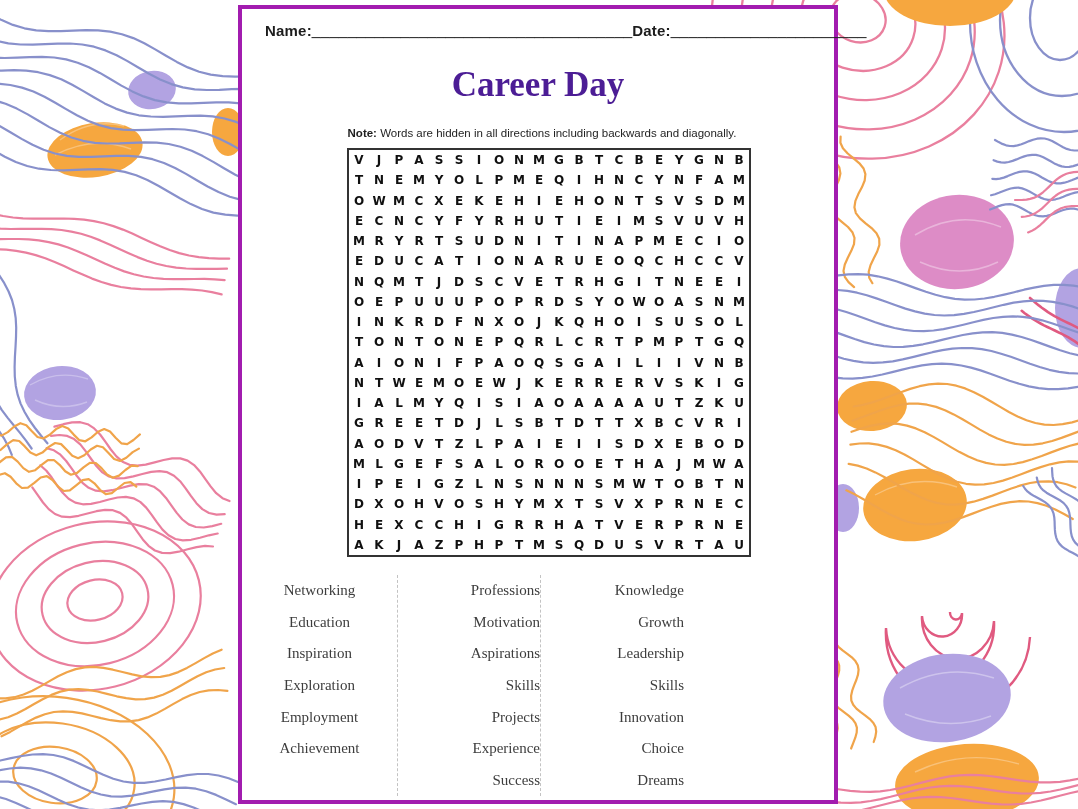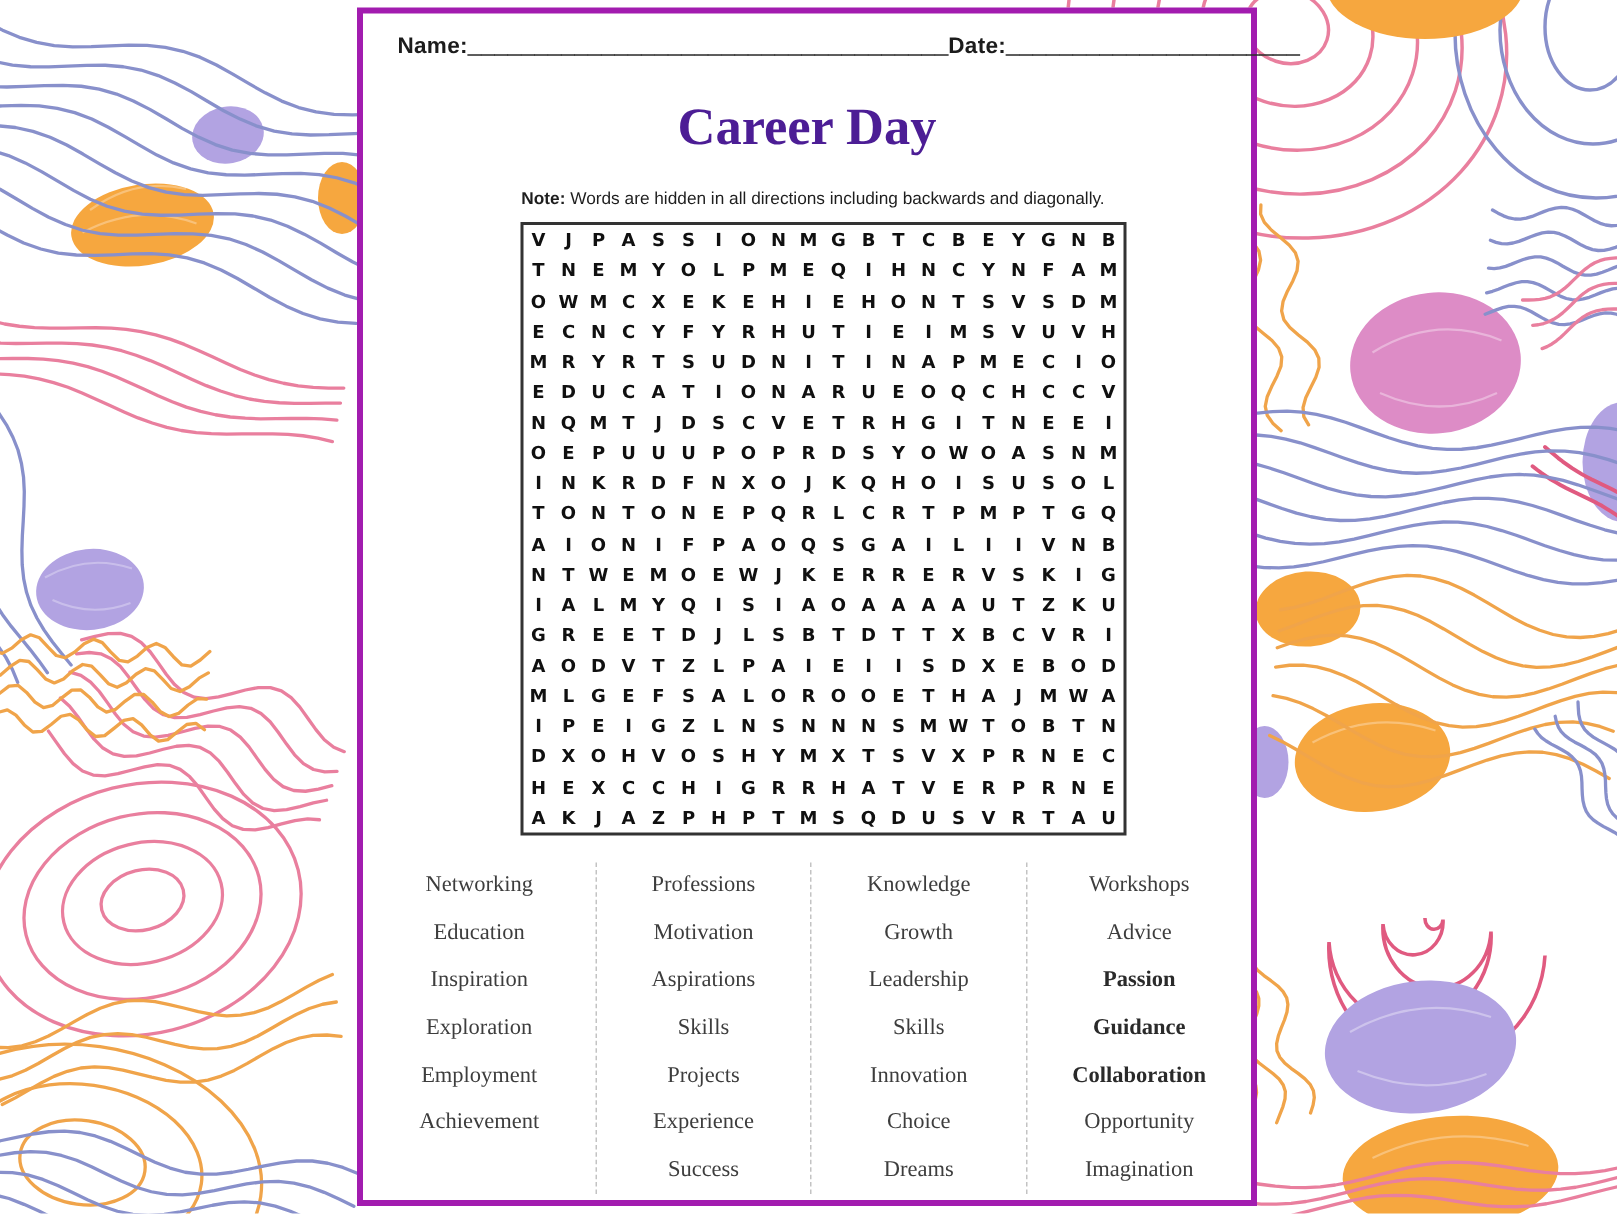--- a/index.html
+++ b/index.html
@@ -36,21 +36,21 @@
   }
   .letter-cell{
     display:flex;align-items:center;justify-content:center;
     font-family:"DejaVu Sans",sans-serif;font-weight:700;font-size:12px;color:#101010;
   }
   .word-list{
     position:absolute;left:0;top:566px;width:592px;
     display:grid;grid-template-columns:155px 143px 144px 150px;
   }
   .word-col{display:flex;flex-direction:column;}
-  .word-col + .word-col{border-left:1px dashed #c3c3c3;}
+  .word-col + .word-col{border-left:1px dashed #c3c3c3;align-items:flex-end;}
   .word-item{
     height:31.6px;display:flex;align-items:center;justify-content:center;
     font-family:"Liberation Serif",serif;font-size:15px;color:#3d3d3d;
   }
   .word-item.bold{font-weight:700;color:#2a2a2a;}
 </style>
 </head>
 <body>
 
 <svg id="bg-svg" viewBox="0 0 1078 809" xmlns="http://www.w3.org/2000/svg">
@@ -623,24 +623,15 @@
         </div>
         <div class="word-col">
           <div class="word-item">Knowledge</div>
           <div class="word-item">Growth</div>
           <div class="word-item">Leadership</div>
           <div class="word-item">Skills</div>
           <div class="word-item">Innovation</div>
           <div class="word-item">Choice</div>
           <div class="word-item">Dreams</div>
         </div>
-        <div class="word-col">
-          <div class="word-item">Workshops</div>
-          <div class="word-item">Advice</div>
-          <div class="word-item bold">Passion</div>
-          <div class="word-item bold">Guidance</div>
-          <div class="word-item bold">Collaboration</div>
-          <div class="word-item">Opportunity</div>
-          <div class="word-item">Imagination</div>
-        </div>
       </div>
   </div>
 </div>
 
 </body></html>

